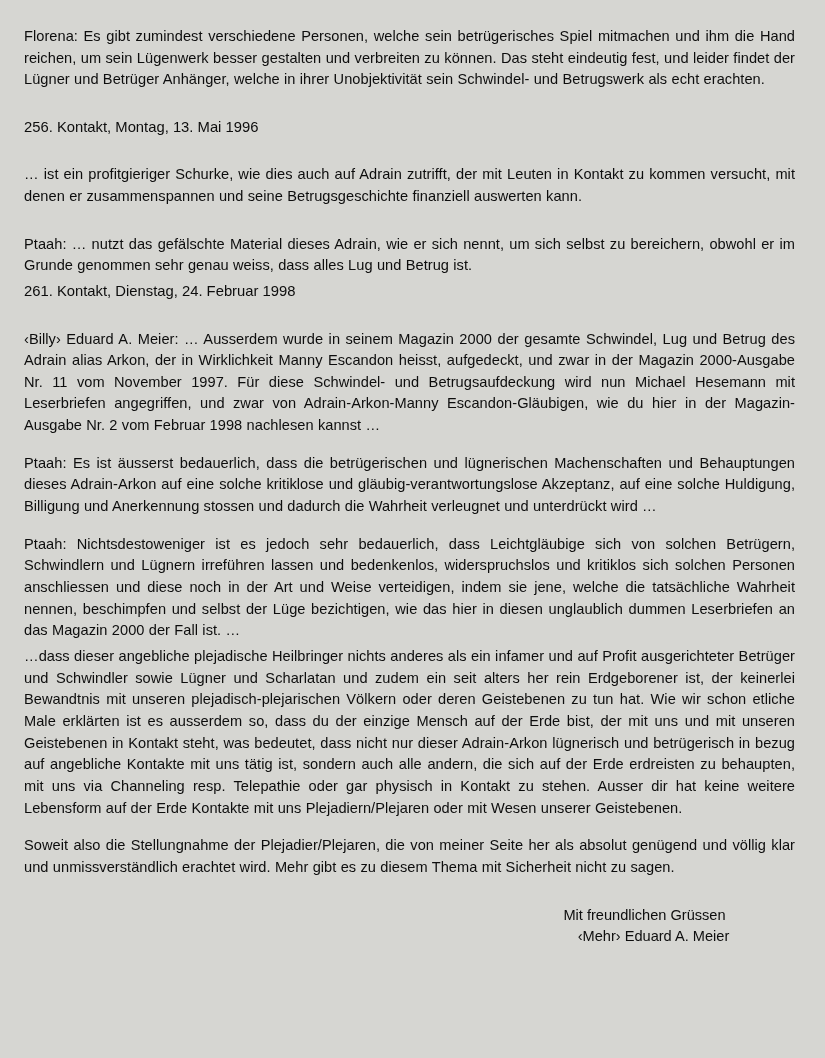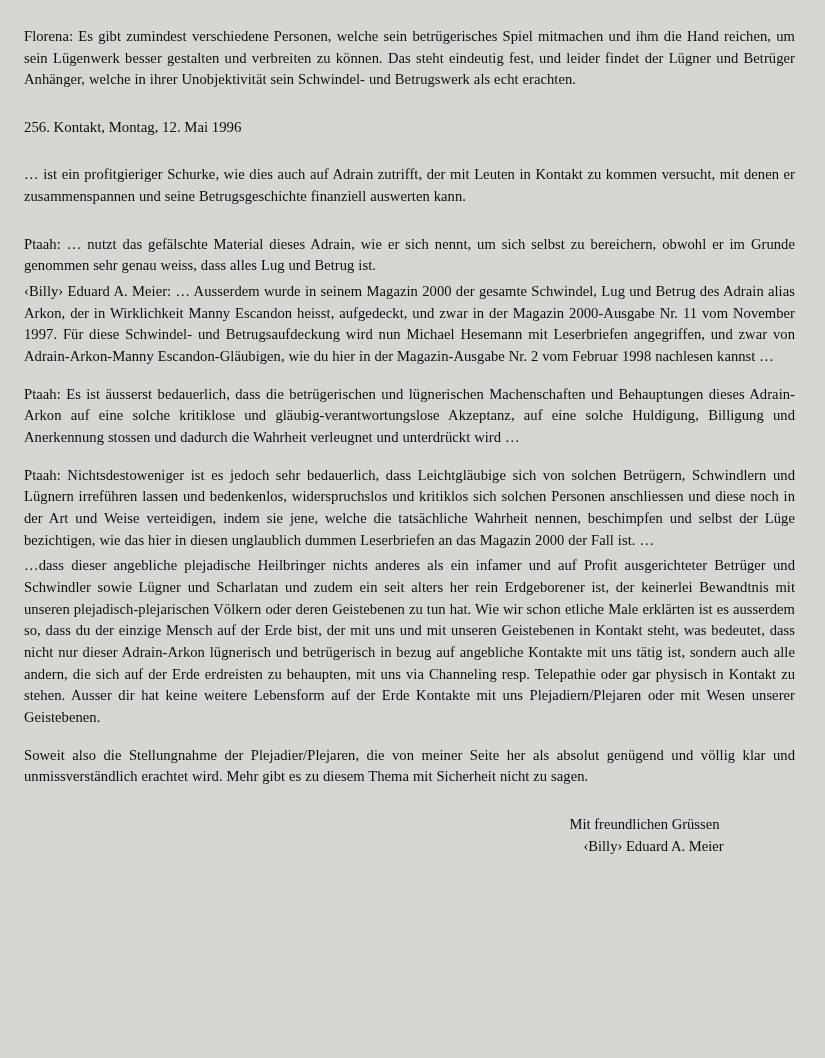--- a/index.html
+++ b/index.html
@@ -13,21 +13,20 @@
     font-family: "Liberation Sans", sans-serif;
     color: #0d0d0d;
     overflow: hidden;
   }
   .page {
     box-sizing: border-box;
     width: 825px;
     height: 1058px;
     padding: 26px 30px 10px 24px;
     background: #d6d6d2;
-    font-family: Liberation Serif, serif;
   }
   .para {
     font-size: 14.6px;
     line-height: 1.485;
     text-align: justify;
     margin: 0 0 16px 0;
     letter-spacing: 0.05px;
     word-spacing: 0.2px;
   }
   .heading {
@@ -53,36 +52,37 @@
     padding-left: 18px;
   }
 </style>
 </head>
 <body>
 
 <div class="page">
 
   <p class="para gap-large">Florena: Es gibt zumindest verschiedene Personen, welche sein betrügerisches Spiel mitmachen und ihm die Hand reichen, um sein Lügenwerk besser gestalten und verbreiten zu können. Das steht eindeutig fest, und leider findet der Lügner und Betrüger Anhänger, welche in ihrer Unobjektivität sein Schwindel- und Betrugswerk als echt erachten.</p>
 
-  <p class="heading gap-large">256. Kontakt, Montag, 12. Mai 1996</p>
+  <p class="heading gap-large">256. Kontakt, Montag, 13. Mai 1996</p>
 
   <p class="para gap-large">… ist ein profitgieriger Schurke, wie dies auch auf Adrain zutrifft, der mit Leuten in Kontakt zu kommen versucht, mit denen er zusammenspannen und seine Betrugsgeschichte finanziell auswerten kann.</p>
 
   <p class="para tight">Ptaah: … nutzt das gefälschte Material dieses Adrain, wie er sich nennt, um sich selbst zu bereichern, obwohl er im Grunde genommen sehr genau weiss, dass alles Lug und Betrug ist.</p>
 
+  <p class="heading gap-large">261. Kontakt, Dienstag, 24. Februar 1998</p>
 
   <p class="para">‹Billy› Eduard A. Meier: … Ausserdem wurde in seinem Magazin 2000 der gesamte Schwindel, Lug und Betrug des Adrain alias Arkon, der in Wirklichkeit Manny Escandon heisst, aufgedeckt, und zwar in der Magazin 2000-Ausgabe Nr. 11 vom November 1997. Für diese Schwindel- und Betrugsaufdeckung wird nun Michael Hesemann mit Leserbriefen angegriffen, und zwar von Adrain-Arkon-Manny Escandon-Gläubigen, wie du hier in der Magazin-Ausgabe Nr. 2 vom Februar 1998 nachlesen kannst …</p>
 
   <p class="para">Ptaah: Es ist äusserst bedauerlich, dass die betrügerischen und lügnerischen Machenschaften und Behauptungen dieses Adrain-Arkon auf eine solche kritiklose und gläubig-verantwortungslose Akzeptanz, auf eine solche Huldigung, Billigung und Anerkennung stossen und dadurch die Wahrheit verleugnet und unterdrückt wird …</p>
 
 
   <p class="para tight">Ptaah: Nichtsdestoweniger ist es jedoch sehr bedauerlich, dass Leichtgläubige sich von solchen Betrügern, Schwindlern und Lügnern irreführen lassen und bedenkenlos, widerspruchslos und kritiklos sich solchen Personen anschliessen und diese noch in der Art und Weise verteidigen, indem sie jene, welche die tatsächliche Wahrheit nennen, beschimpfen und selbst der Lüge bezichtigen, wie das hier in diesen unglaublich dummen Leserbriefen an das Magazin 2000 der Fall ist. …</p>
 
   <p class="para">…dass dieser angebliche plejadische Heilbringer nichts anderes als ein infamer und auf Profit ausgerichteter Betrüger und Schwindler sowie Lügner und Scharlatan und zudem ein seit alters her rein Erdgeborener ist, der keinerlei Bewandtnis mit unseren plejadisch-plejarischen Völkern oder deren Geistebenen zu tun hat. Wie wir schon etliche Male erklärten ist es ausserdem so, dass du der einzige Mensch auf der Erde bist, der mit uns und mit unseren Geistebenen in Kontakt steht, was bedeutet, dass nicht nur dieser Adrain-Arkon lügnerisch und betrügerisch in bezug auf angebliche Kontakte mit uns tätig ist, sondern auch alle andern, die sich auf der Erde erdreisten zu behaupten, mit uns via Channeling resp. Telepathie oder gar physisch in Kontakt zu stehen. Ausser dir hat keine weitere Lebensform auf der Erde Kontakte mit uns Plejadiern/Plejaren oder mit Wesen unserer Geistebenen.</p>
 
   <p class="para">Soweit also die Stellungnahme der Plejadier/Plejaren, die von meiner Seite her als absolut genügend und völlig klar und unmissverständlich erachtet wird. Mehr gibt es zu diesem Thema mit Sicherheit nicht zu sagen.</p>
 
   <div class="signature">
     <div class="line1">Mit freundlichen Grüssen</div>
-    <div class="line2">‹Billy› Eduard A. Meier</div>
+    <div class="line2">‹Mehr› Eduard A. Meier</div>
   </div>
 
 </div>
 
 </body></html>

